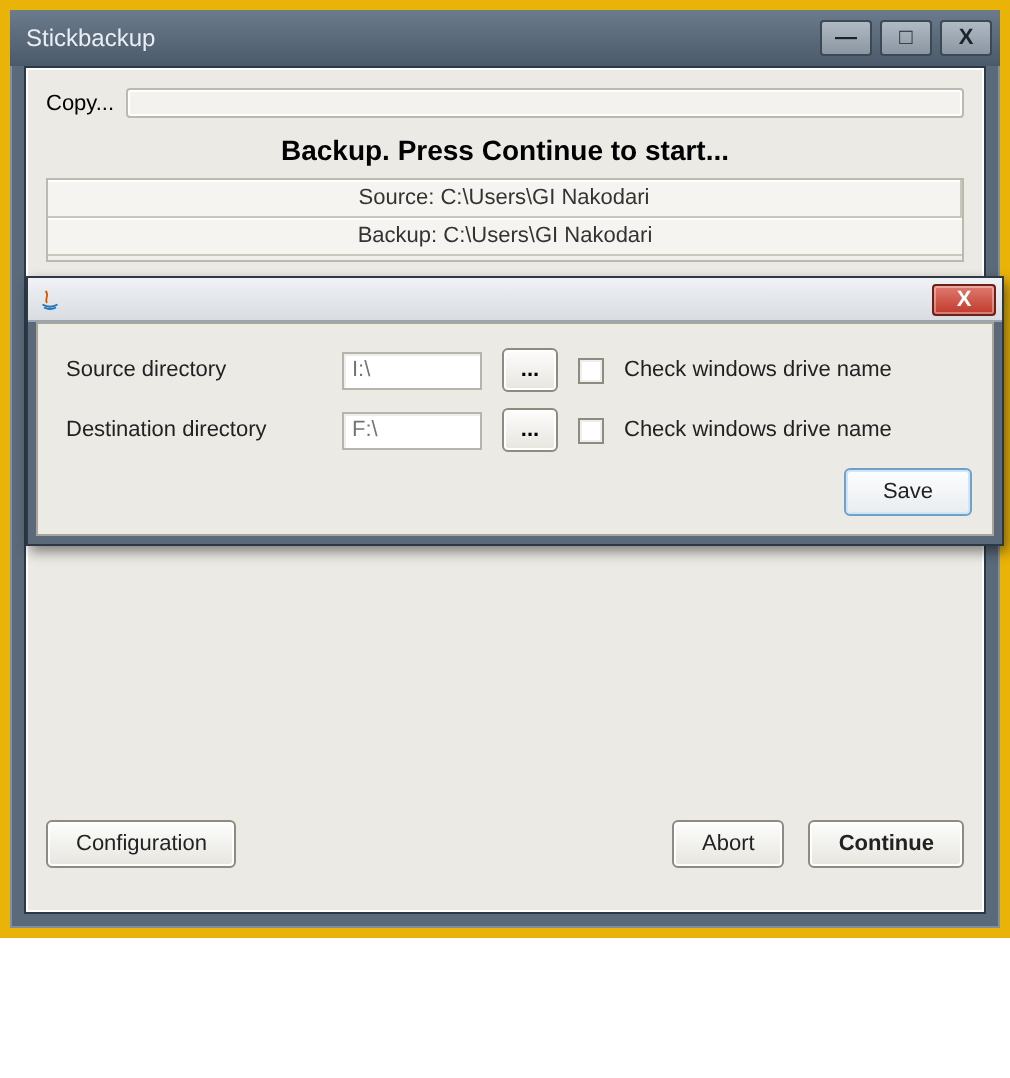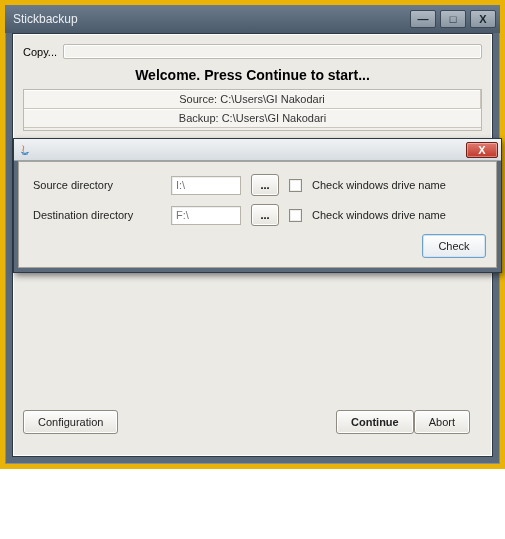--- a/index.html
+++ b/index.html
@@ -201,35 +201,35 @@
         </div>
     </div>
   </div>
 
   <div class="client">
     <div class="copyrow">
       <div class="lbl">Copy...</div>
       <div class="progress"></div>
     </div>
 
-    <div class="welcome">Welcome. Press Continue to start...</div>
+    <div class="welcome">Backup. Press Continue to start...</div>
 
     <div class="table">
       <div class="thead">
         <div class="col">Source: C:\Users\GI Nakodari</div>
         <div class="col">Backup: C:\Users\GI Nakodari</div>
       </div>
       <div class="tbody"></div>
     </div>
 
     <div class="footer">
       <button class="btn">Configuration</button>
       <div class="spacer"></div>
+      <button class="btn" style="margin-right:12px">Abort</button>
       <button class="btn" style="min-width:76px;font-weight:bold">Continue</button>
-      <button class="btn" style="margin-right:12px">Abort</button>
     </div>
   </div>
 
   <div class="dialog">
     <div class="dtitle">
       <div class="javaicon">
         <svg viewBox="0 0 16 16">
             <path d="M5 2 C8 5 4 7 6 10" stroke="#d35400" stroke-width="1.2" fill="none"></path>
             <path d="M3 11 Q8 14 13 11" stroke="#2173b5" stroke-width="1.2" fill="none"></path>
             <path d="M4 13 Q8 15 12 13" stroke="#2173b5" stroke-width="1.2" fill="none"></path>
@@ -256,18 +256,18 @@
         <div class="dlabel">Destination directory</div>
         <input class="dinput" placeholder="F:\" style="">
         <div class="squarebtn">
             <span>...</span>
           </div>
         <div class="chk"></div>
         <div class="chklabel">Check windows drive name</div>
       </div>
 
       <div class="dfooter">
-        <button class="btn primary">Check</button>
+        <button class="btn primary">Save</button>
       </div>
 
     </div>
   </div>
 </div>
 
 </body></html>

